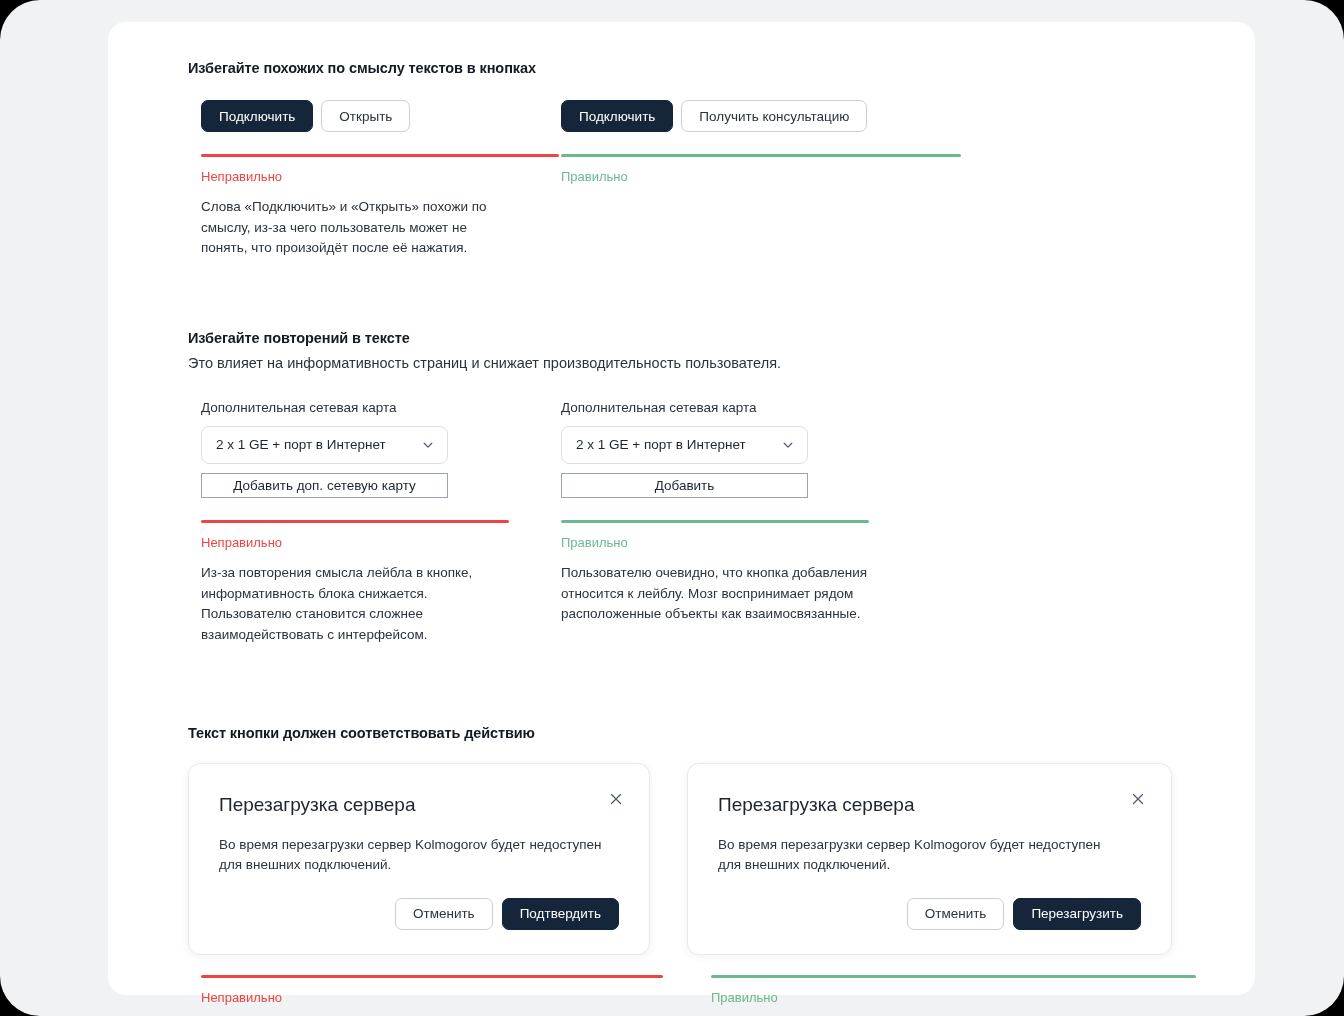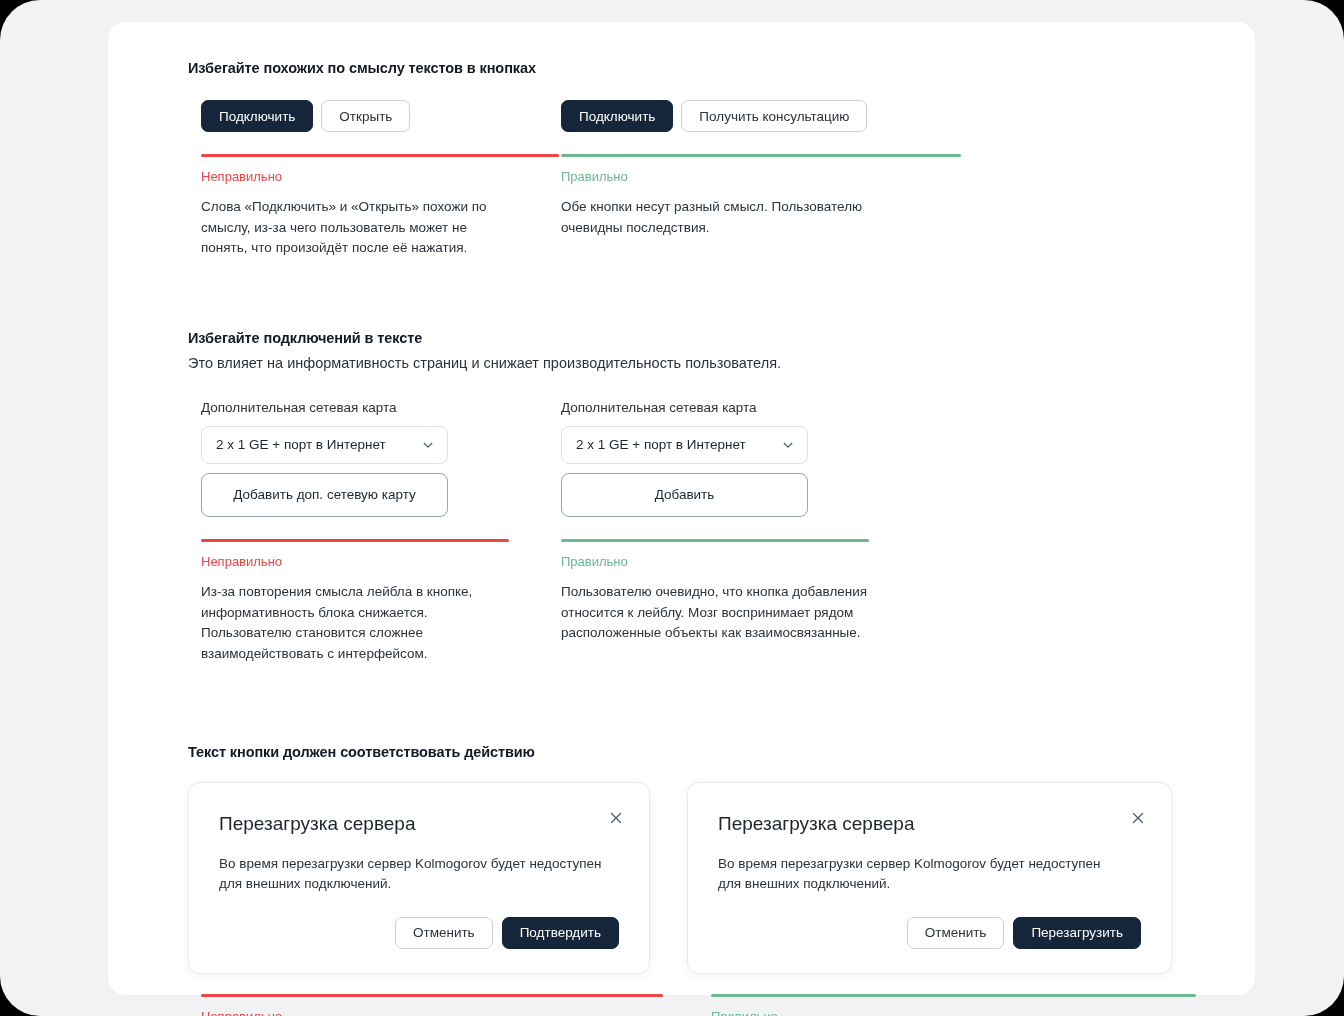--- a/index.html
+++ b/index.html
@@ -142,24 +142,24 @@
     transform: translateY(-50%);
     width: 12px;
     height: 12px;
     display: block;
   }
   .btn-wide {
     display: flex;
     align-items: center;
     justify-content: center;
     width: 100%;
-    height: 44px;
+    height: 25px;
     margin-top: 9px;
     border: 1px solid #9aa5b1;
-    border-radius: 8px;
+    border-radius: 0;
     background: #ffffff;
     font-size: 13.5px;
     color: #1d2630;
     cursor: pointer;
   }
 
   
   .modal {
     position: relative;
     background: #ffffff;
@@ -246,27 +246,26 @@
         <div class="two-col s1-rule">
           <div class="col-left">
             <div class="rule-line rule-bad"></div>
             <div class="verdict verdict-bad">Неправильно</div>
             <div class="explain" style="max-width:290px">Слова «Подключить» и «Открыть» похожи по смыслу, из-за чего пользователь может не понять, что произойдёт после её нажатия.</div>
           </div>
           <div class="col-gap"></div>
           <div class="col-right">
             <div class="rule-line rule-good"></div>
             <div class="verdict verdict-good">Правильно</div>
-            <div class="explain" style="max-width:310px">Обе кнопки несут разный смысл. Пользователю очевидны последствия.</div>
           </div>
         </div>
       </section>
 
       <section id="section-2">
-        <div class="sec-title">Избегайте подключений в тексте</div>
+        <div class="sec-title">Избегайте повторений в тексте</div>
         <div class="sec-subtitle">Это влияет на информативность страниц и снижает производительность пользователя.</div>
 
         <div class="two-col s2-fields">
           <div class="col-left">
             <div class="field-label">Дополнительная сетевая карта</div>
             <div class="select" style="width:247px">
               <span>2 x 1 GE + порт в Интернет</span>
               <span class="chev">
                 <svg viewBox="0 0 12 12" width="12" height="12" aria-hidden="true">
                   <path d="M2.2 4.3 L6 8.1 L9.8 4.3" fill="none" stroke="#4b5a6b" stroke-width="1.25" stroke-linecap="round" stroke-linejoin="round"></path>

